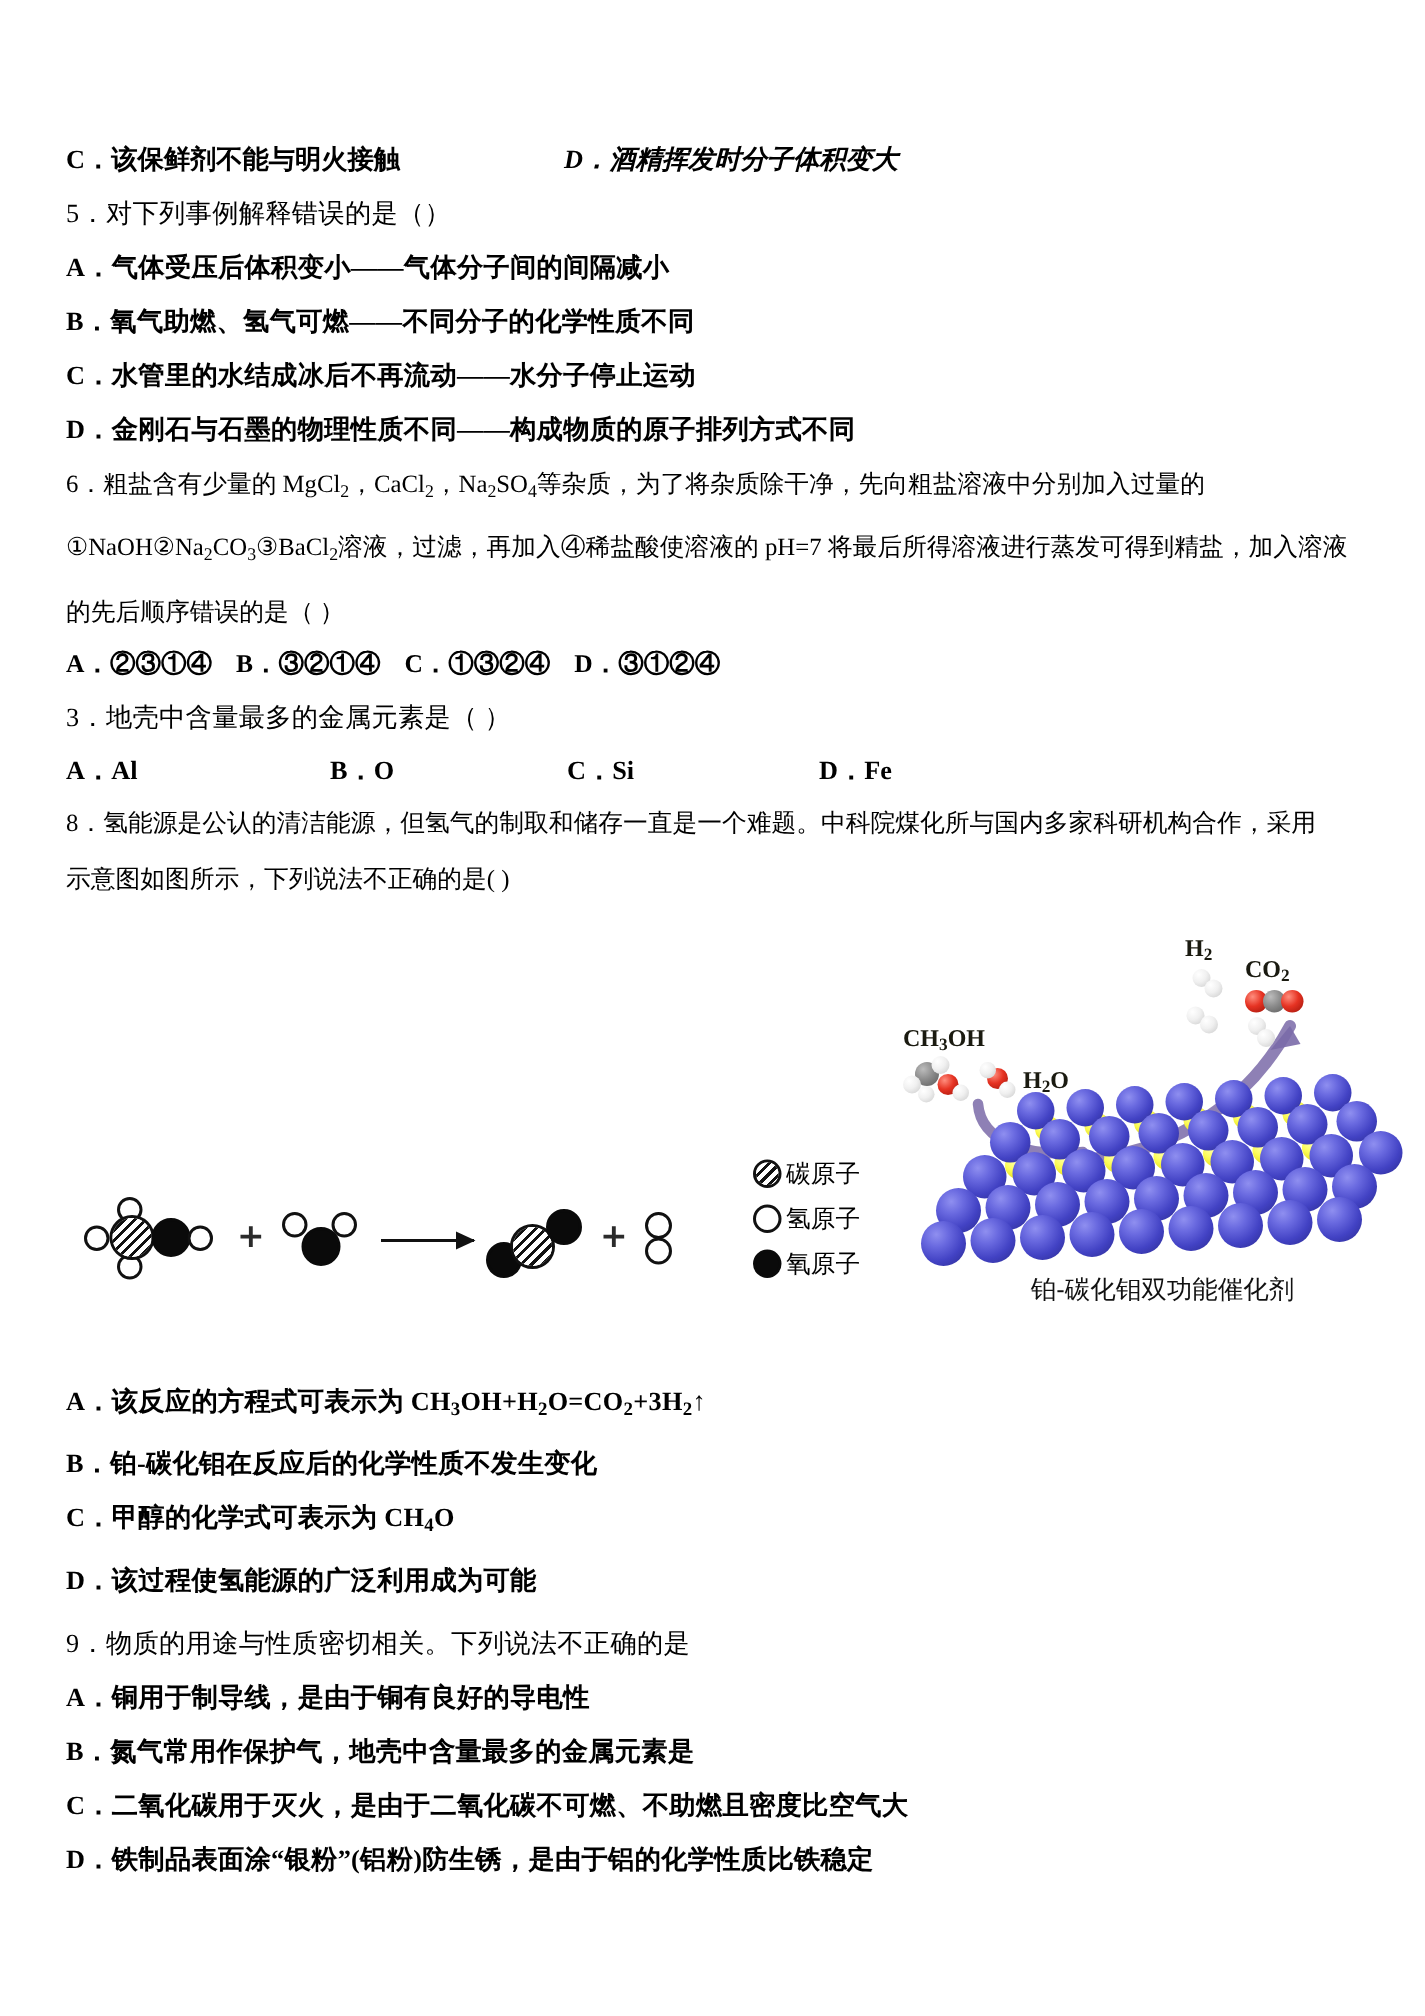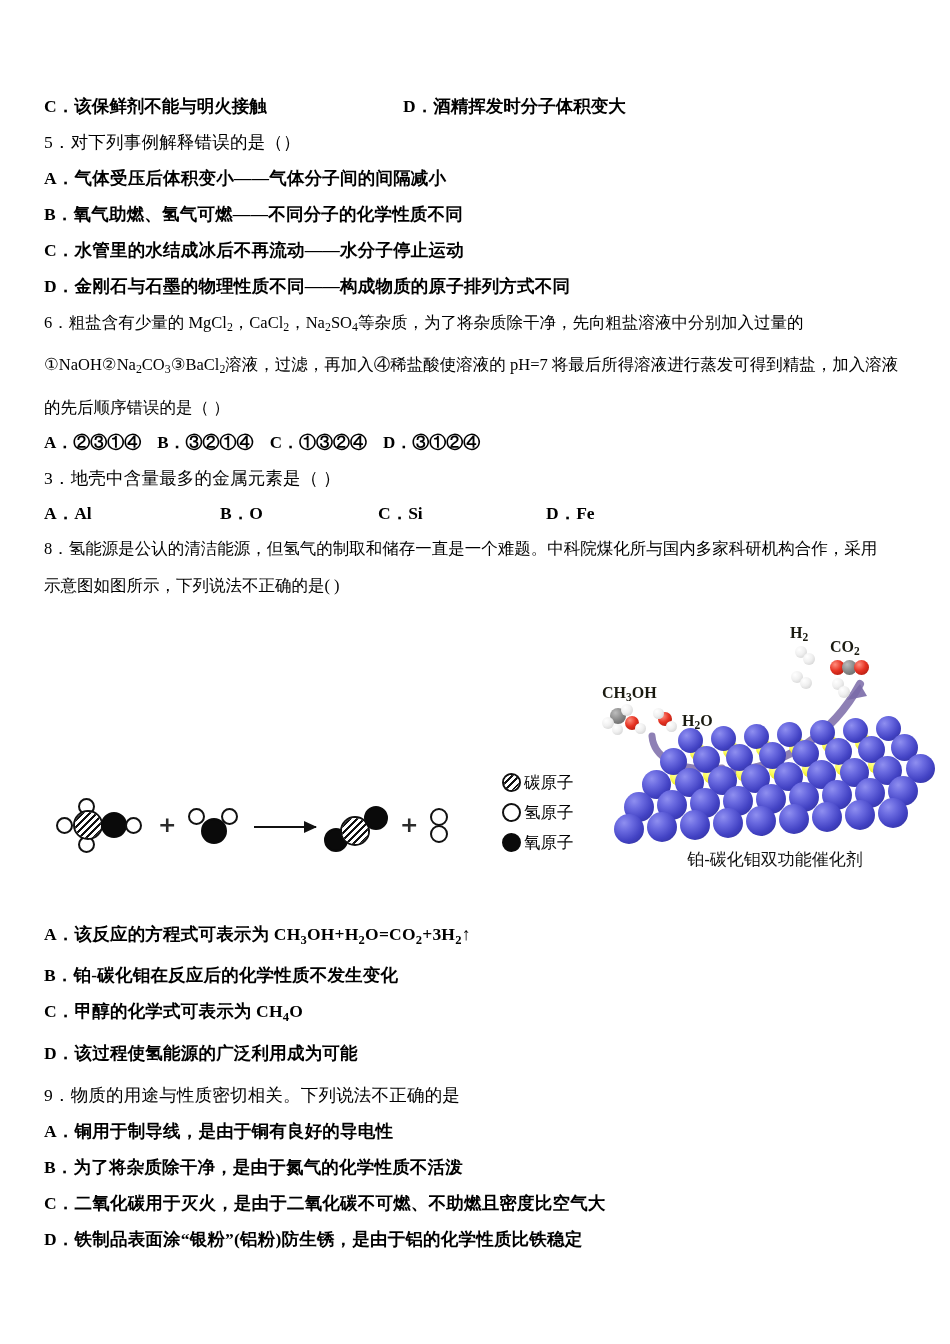--- a/index.html
+++ b/index.html
@@ -39,21 +39,21 @@
   .opt-bold {
     font-weight: bold;
   }
   .row2 {
     position: relative;
     height: 36px;
     font-size: 17.5px;
     line-height: 36px;
   }
   .row2 .c1 { position: absolute; left: 0; }
-  .row2 .c2 { position: absolute; left: 359px; }
+  .row2 .c2 { position: absolute; left: 332px; font-style: italic; }
 
   .row4 {
     position: relative;
     height: 34px;
     font-size: 17.5px;
     line-height: 34px;
     font-weight: bold;
   }
   .row4 .c1 { position: absolute; left: 0; text-align: right; }
   .row4 .c2 { position: absolute; left: 176px; }
@@ -444,18 +444,18 @@
   </div>
   <div class="line opt-bold">
     <span>C．</span><span>甲醇的化学式可表示为 CH</span><sub>4</sub><span>O</span>
   </div>
   <div class="line opt-bold">
     <span>D．</span><span>该过程使氢能源的广泛利用成为可能</span>
   </div>
 
   <div class="line q9block">9．物质的用途与性质密切相关。下列说法不正确的是</div>
   <div class="line opt-bold">A．铜用于制导线，是由于铜有良好的导电性</div>
-  <div class="line opt-bold">B．为了将杂质除干净，是由于氮气的化学性质不活泼</div>
+  <div class="line opt-bold">B．氮气常用作保护气，地壳中含量最多的金属元素是</div>
   <div class="line opt-bold">C．二氧化碳用于灭火，是由于二氧化碳不可燃、不助燃且密度比空气大</div>
   <div class="line opt-bold">D．铁制品表面涂“银粉”(铝粉)防生锈，是由于铝的化学性质比铁稳定</div>
 
 </div>
 </div>
 
 </body></html>

